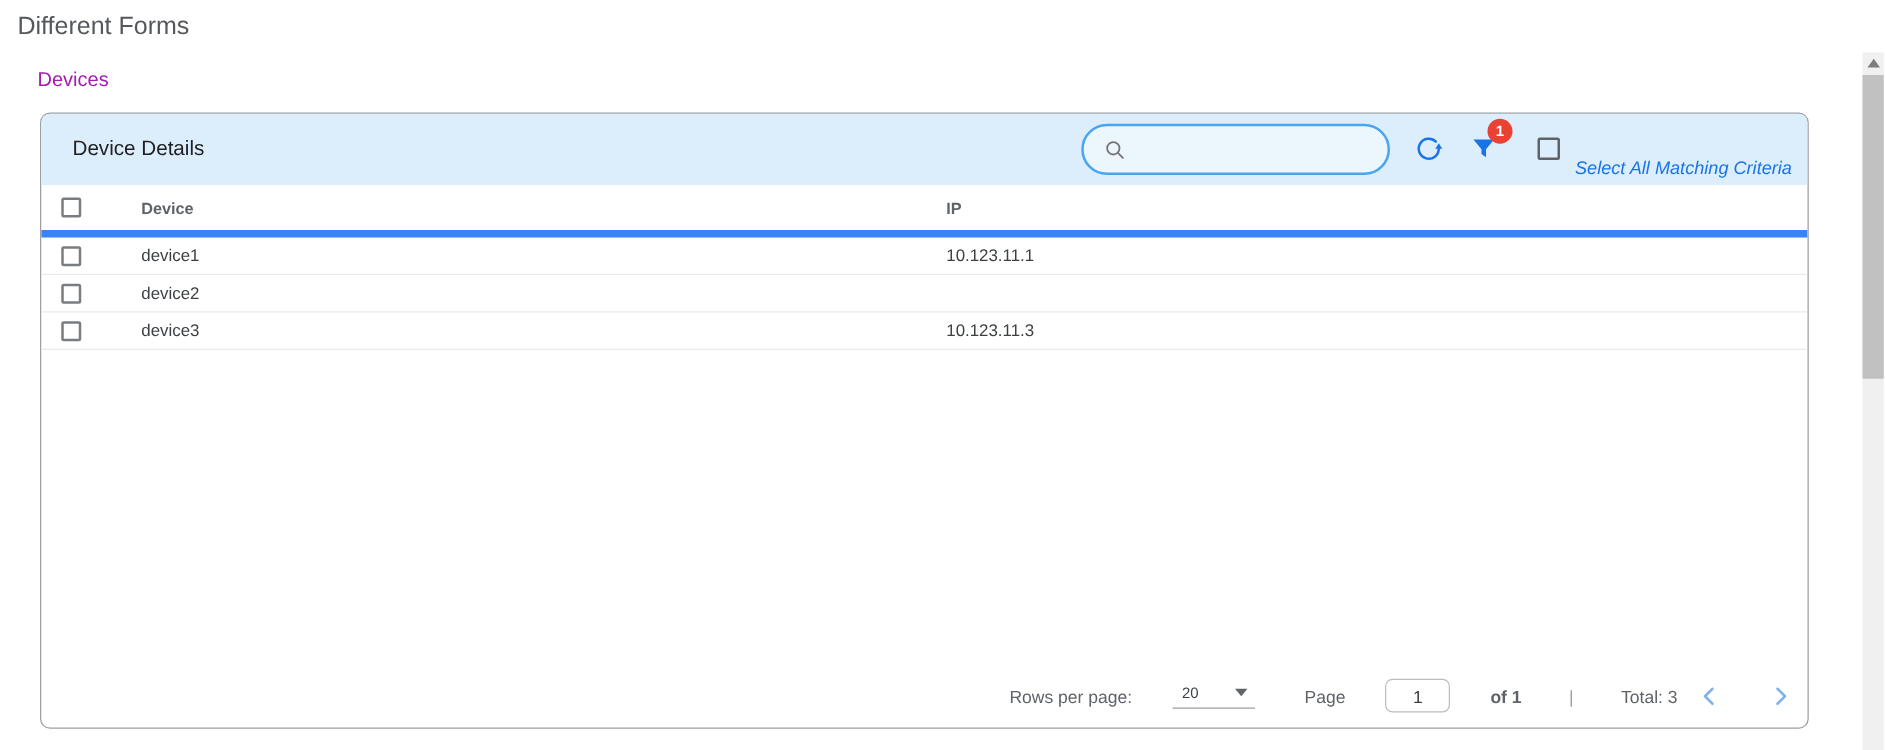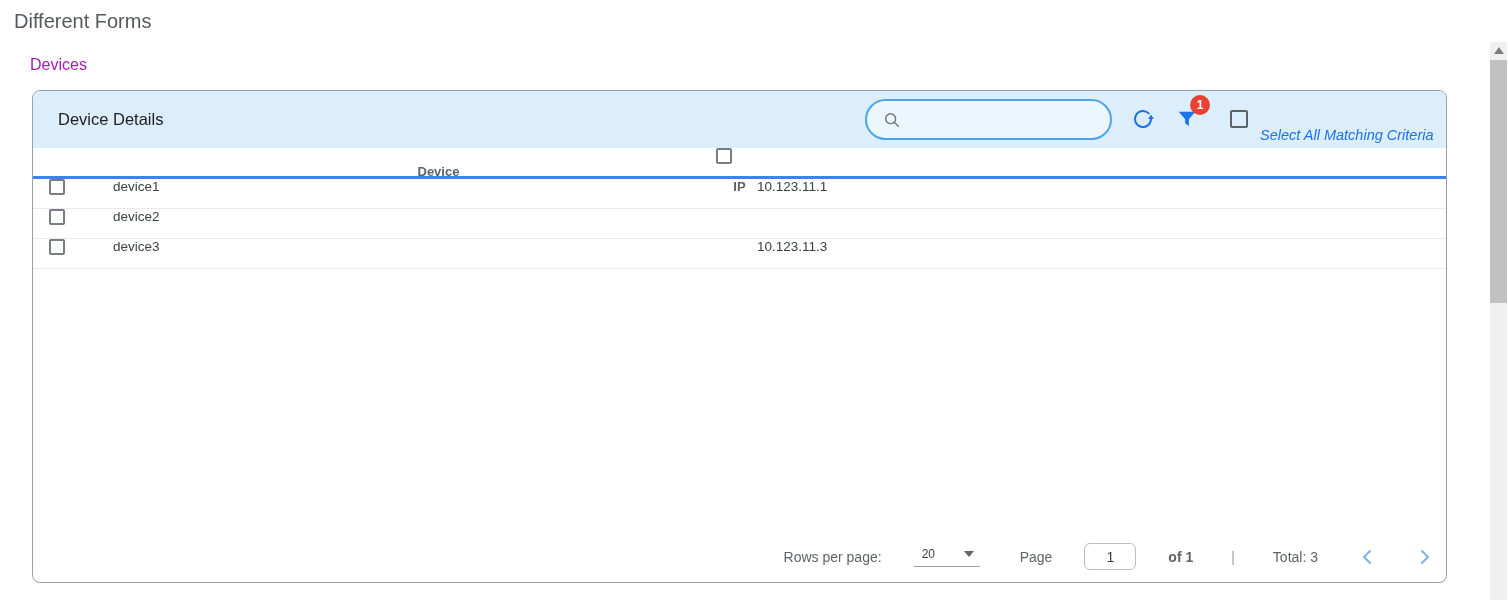--- a/index.html
+++ b/index.html
@@ -62,29 +62,29 @@
     display: inline-block; width: 18px; height: 18px;
     border: 2px solid #5f6368; border-radius: 2px;
     background: transparent; cursor: pointer;
   }
   .select-all-cb { position: absolute; left: 1197px; top: 19px; }
   .select-all-label {
     position: absolute; left: 1227px; top: 36px;
     font-size: 14.5px; color: #1a73e8; cursor: pointer; font-style: italic;
   }
   .thead {
-    position: relative; height: 31px;
-    border-bottom: 3px solid #3b82f6;
+    position: relative; height: 42px;
+    border-bottom: 6px solid #3b82f6;
     display: flex; align-items: center;
-    font-size: 13px; font-weight: bold; color: #5f6368; flex-direction: column;
+    font-size: 13px; font-weight: bold; color: #5f6368;
   }
   .trow {
     position: relative; height: 30px;
     border-bottom: 1px solid #e8eaed;
-    display: flex; align-items: flex-start;
+    display: flex; align-items: center;
     font-size: 13.5px; color: #3c4043;
   }
   .col-cb { width: 80px; padding-left: 16px; display: flex; align-items: center; }
   .col-cb .cb { width: 16px; height: 16px; border: 2px solid #797c80; }
   .col-device { width: 644px; }
   .col-ip { flex: 1; }
   .pagination {
     position: absolute; right: 16px; bottom: 12px;
     display: flex; align-items: center;
     font-size: 14px; color: #5f6368; gap: 20px;
@@ -103,21 +103,21 @@
   }
   .page-label { margin-right: 12px; }
   .page-input {
     width: 52px; height: 27px;
     border: 1px solid #bdbdbd; border-radius: 6px;
     text-align: center; font-size: 14px; color: #3c4043;
     font-family: inherit; outline: none; margin-right: 12px; background: #fff;
   }
   .of-label { margin-right: 18px; font-weight: bold; }
   .pipe { color: #9aa0a6; margin-right: 18px; }
-  .total-label { margin-right: 24px; }
+  .total-label { }
   .pg-chevron { border: none; background: transparent; cursor: pointer; padding: 0; line-height: 0; }
   .pg-prev { margin-right: 28px; }
   .scrollbar {
     position: absolute; right: 1px; top: 42px;
     width: 17px; height: 558px; background: #f0f0f0;
   }
   .sb-up {
     position: absolute; top: 0; left: 0; width: 17px; height: 17px;
     display: flex; align-items: center; justify-content: center; cursor: pointer;
   }

